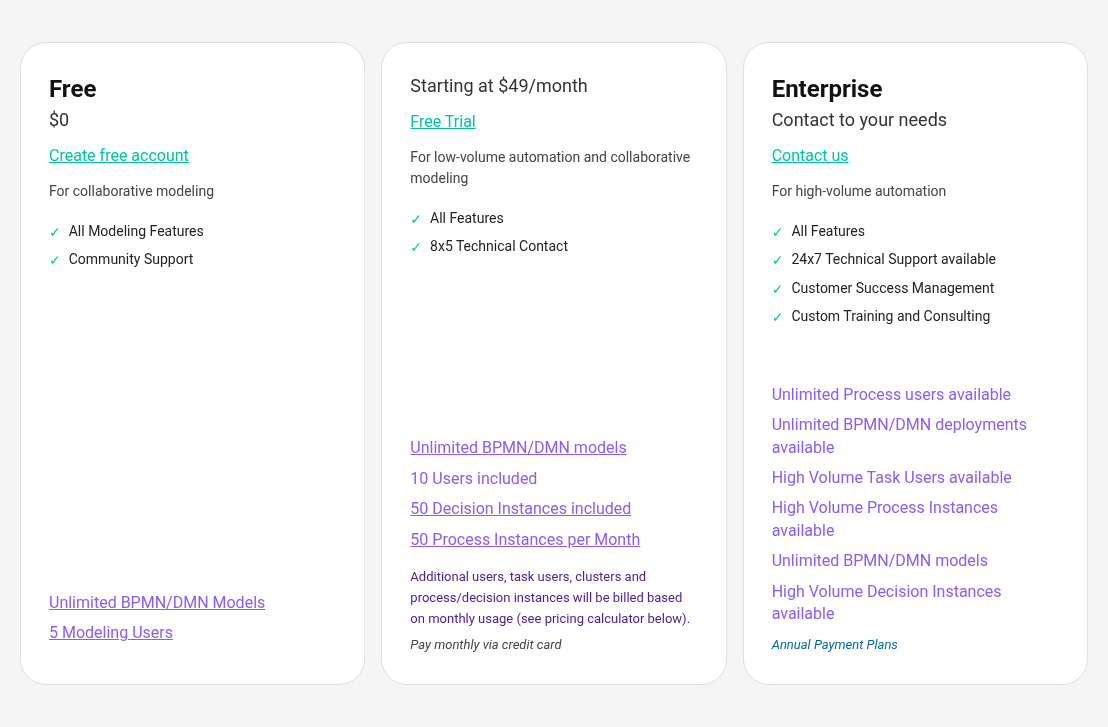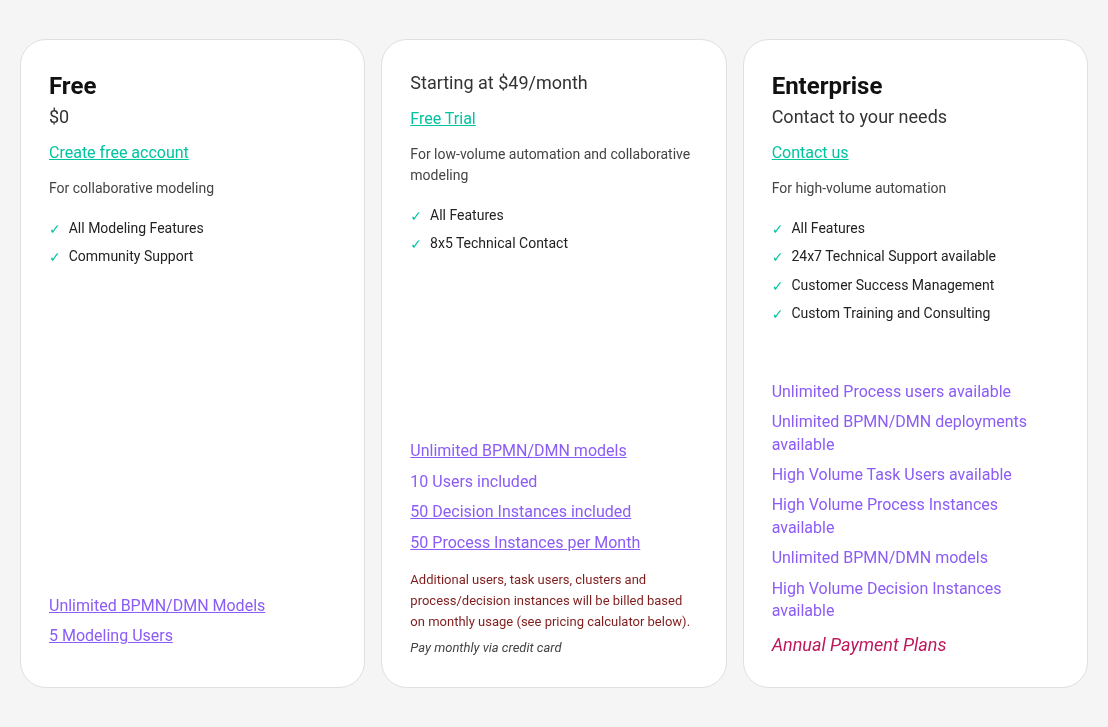--- a/index.html
+++ b/index.html
@@ -80,34 +80,34 @@
       font-size: 16px;
       color: #8b5cf6;
       margin-bottom: 8px;
       line-height: 1.4;
     }
     .detail-item.underline {
       text-decoration: underline;
     }
     .additional-note {
       font-size: 13px;
-      color: #7f1d1d;
+      color: #4c1d95;
       line-height: 1.6;
       margin-top: 16px;
       margin-bottom: 8px;
     }
     .pay-note {
       font-size: 13px;
       color: #444;
       font-style: italic;
       margin-top: 8px;
     }
     .annual-note {
-      font-size: 18px;
-      color: #be185d;
+      font-size: 13px;
+      color: #0369a1;
       font-style: italic;
       margin-top: 12px;
     }
     .features-gap {
       margin-bottom: 32px;
     }
   </style>
 </head>
 <body>
 

